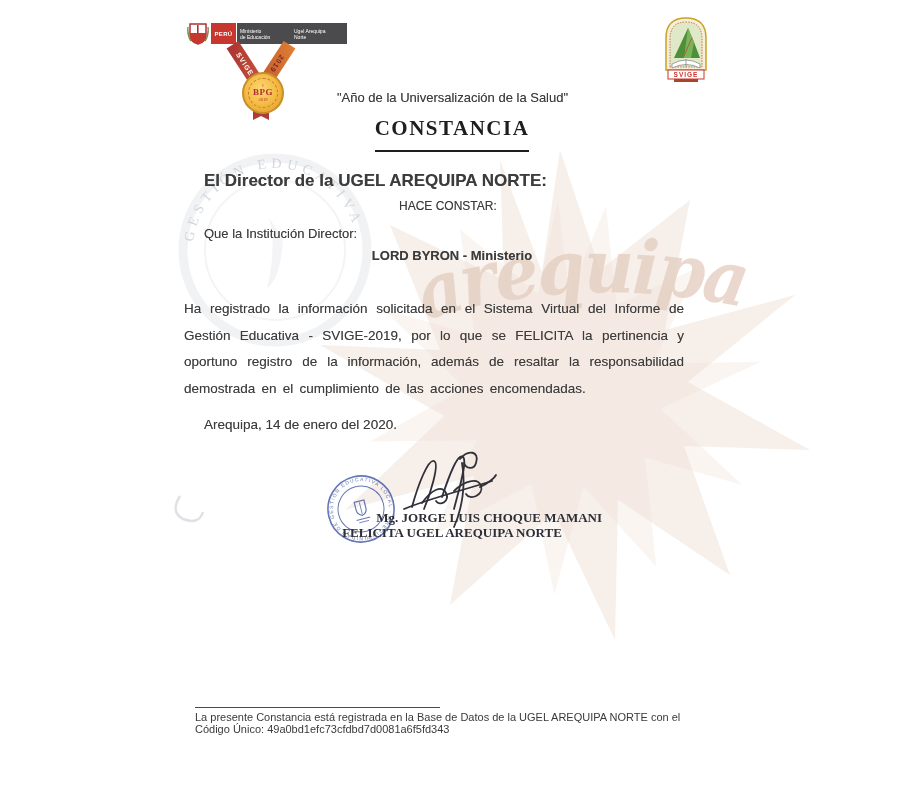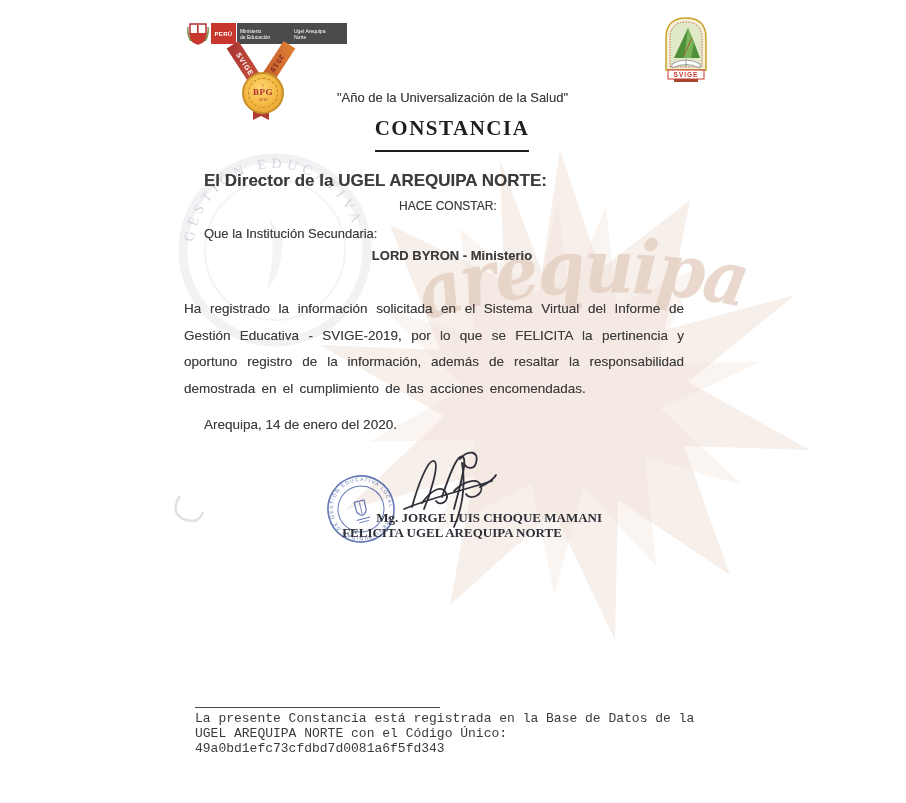--- a/index.html
+++ b/index.html
@@ -41,21 +41,21 @@
   .issuer{left:204px;top:171px;font-size:17px;font-weight:bold;}
   .hace{left:399px;top:199px;font-size:12px;}
   .intro{left:204px;top:226px;font-size:13px;}
   .inst{left:252px;top:248px;width:400px;text-align:center;font-size:13px;font-weight:bold;}
   .code{left:252px;top:265px;width:400px;text-align:center;font-size:13px;font-weight:bold;}
   .para{left:184px;top:296px;width:500px;font-size:13.5px;line-height:26.5px;text-align:justify;word-spacing:2.5px;}
   .date{left:204px;top:417px;font-size:13.5px;}
   .sig-name{left:302px;top:510px;width:300px;text-align:right;font-family:"Liberation Serif",serif;font-size:13px;font-weight:bold;color:#2e2e38;}
   .sig-title{left:302px;top:525px;width:300px;text-align:center;font-family:"Liberation Serif",serif;font-size:13px;font-weight:bold;color:#2e2e38;}
   .foot-rule{left:195px;top:707px;width:245px;height:1px;background:#4a4a4a;}
-  .foot-text{left:195px;top:711px;width:520px;font-family:Liberation Mono, monospace;font-size:13px;color:#3a3a3a;}
+  .foot-text{left:195px;top:711px;width:520px;font-family:Liberation Sans, sans-serif;font-size:11px;color:#3a3a3a;}
 </style>
 </head>
 <body>
 
 <div class="page">
 
   <svg class="abs" style="left:300px;top:130px;" width="520" height="520" viewBox="-260 -260 520 520" aria-hidden="true">
     <polygon opacity="0.45" fill="#ecdcd1" points="0,-240 40,-120 130,-190 105,-60 235,-95 128,-8 250,60 124,56 170,185 58,110 55,250 -6,122 -110,215 -86,86 -215,120 -116,26 -240,-45 -120,-40 -170,-165 -56,-110 -60,-230 -18,-118"></polygon>
     <polygon opacity="0.35" fill="#f0e2d8" transform="rotate(14)" points="0,-190 34,-96 104,-152 84,-48 188,-76 102,-6 200,48 99,45 136,148 46,88 44,200 -5,98 -88,172 -69,69 -172,96 -93,21 -192,-36 -96,-32 -136,-132 -45,-88 -48,-184 -14,-94"></polygon>
   </svg>
@@ -131,21 +131,21 @@
   </svg>
 
   <div class="abs quote scan-text">"Año de la Universalización de la Salud"</div>
 
   <div class="abs title">
     <span>CONSTANCIA</span>
   </div>
 
   <div class="abs issuer scan-text">El Director de la UGEL AREQUIPA NORTE:</div>
   <div class="abs hace scan-text">HACE CONSTAR:</div>
-  <div class="abs intro scan-text">Que la Institución Secundaria:</div>
+  <div class="abs intro scan-text">Que la Institución Director:</div>
   <div class="abs inst scan-text">LORD BYRON - Ministerio</div>
   <div class="abs para scan-text">Ha registrado la información solicitada en el Sistema Virtual del Informe de Gestión Educativa - SVIGE-2019, por lo que se FELICITA la pertinencia y oportuno registro de la información, además de resaltar la responsabilidad demostrada en el cumplimiento de las acciones encomendadas.</div>
   <div class="abs date scan-text">Arequipa, 14 de enero del 2020.</div>
 
   <svg class="abs" style="left:325px;top:473px;" width="72" height="72" viewBox="0 0 72 72" aria-hidden="true">
     <g transform="rotate(-14 36 36)" opacity="0.85">
       <circle cx="36" cy="36" r="33" fill="none" stroke="#4a5fa8" stroke-width="1.6"></circle>
       <circle cx="36" cy="36" r="23" fill="none" stroke="#4a5fa8" stroke-width="1"></circle>
       <defs>
           <path id="stampArc" d="M 36,64 A 28,28 0 1 1 36.01,64"></path>

